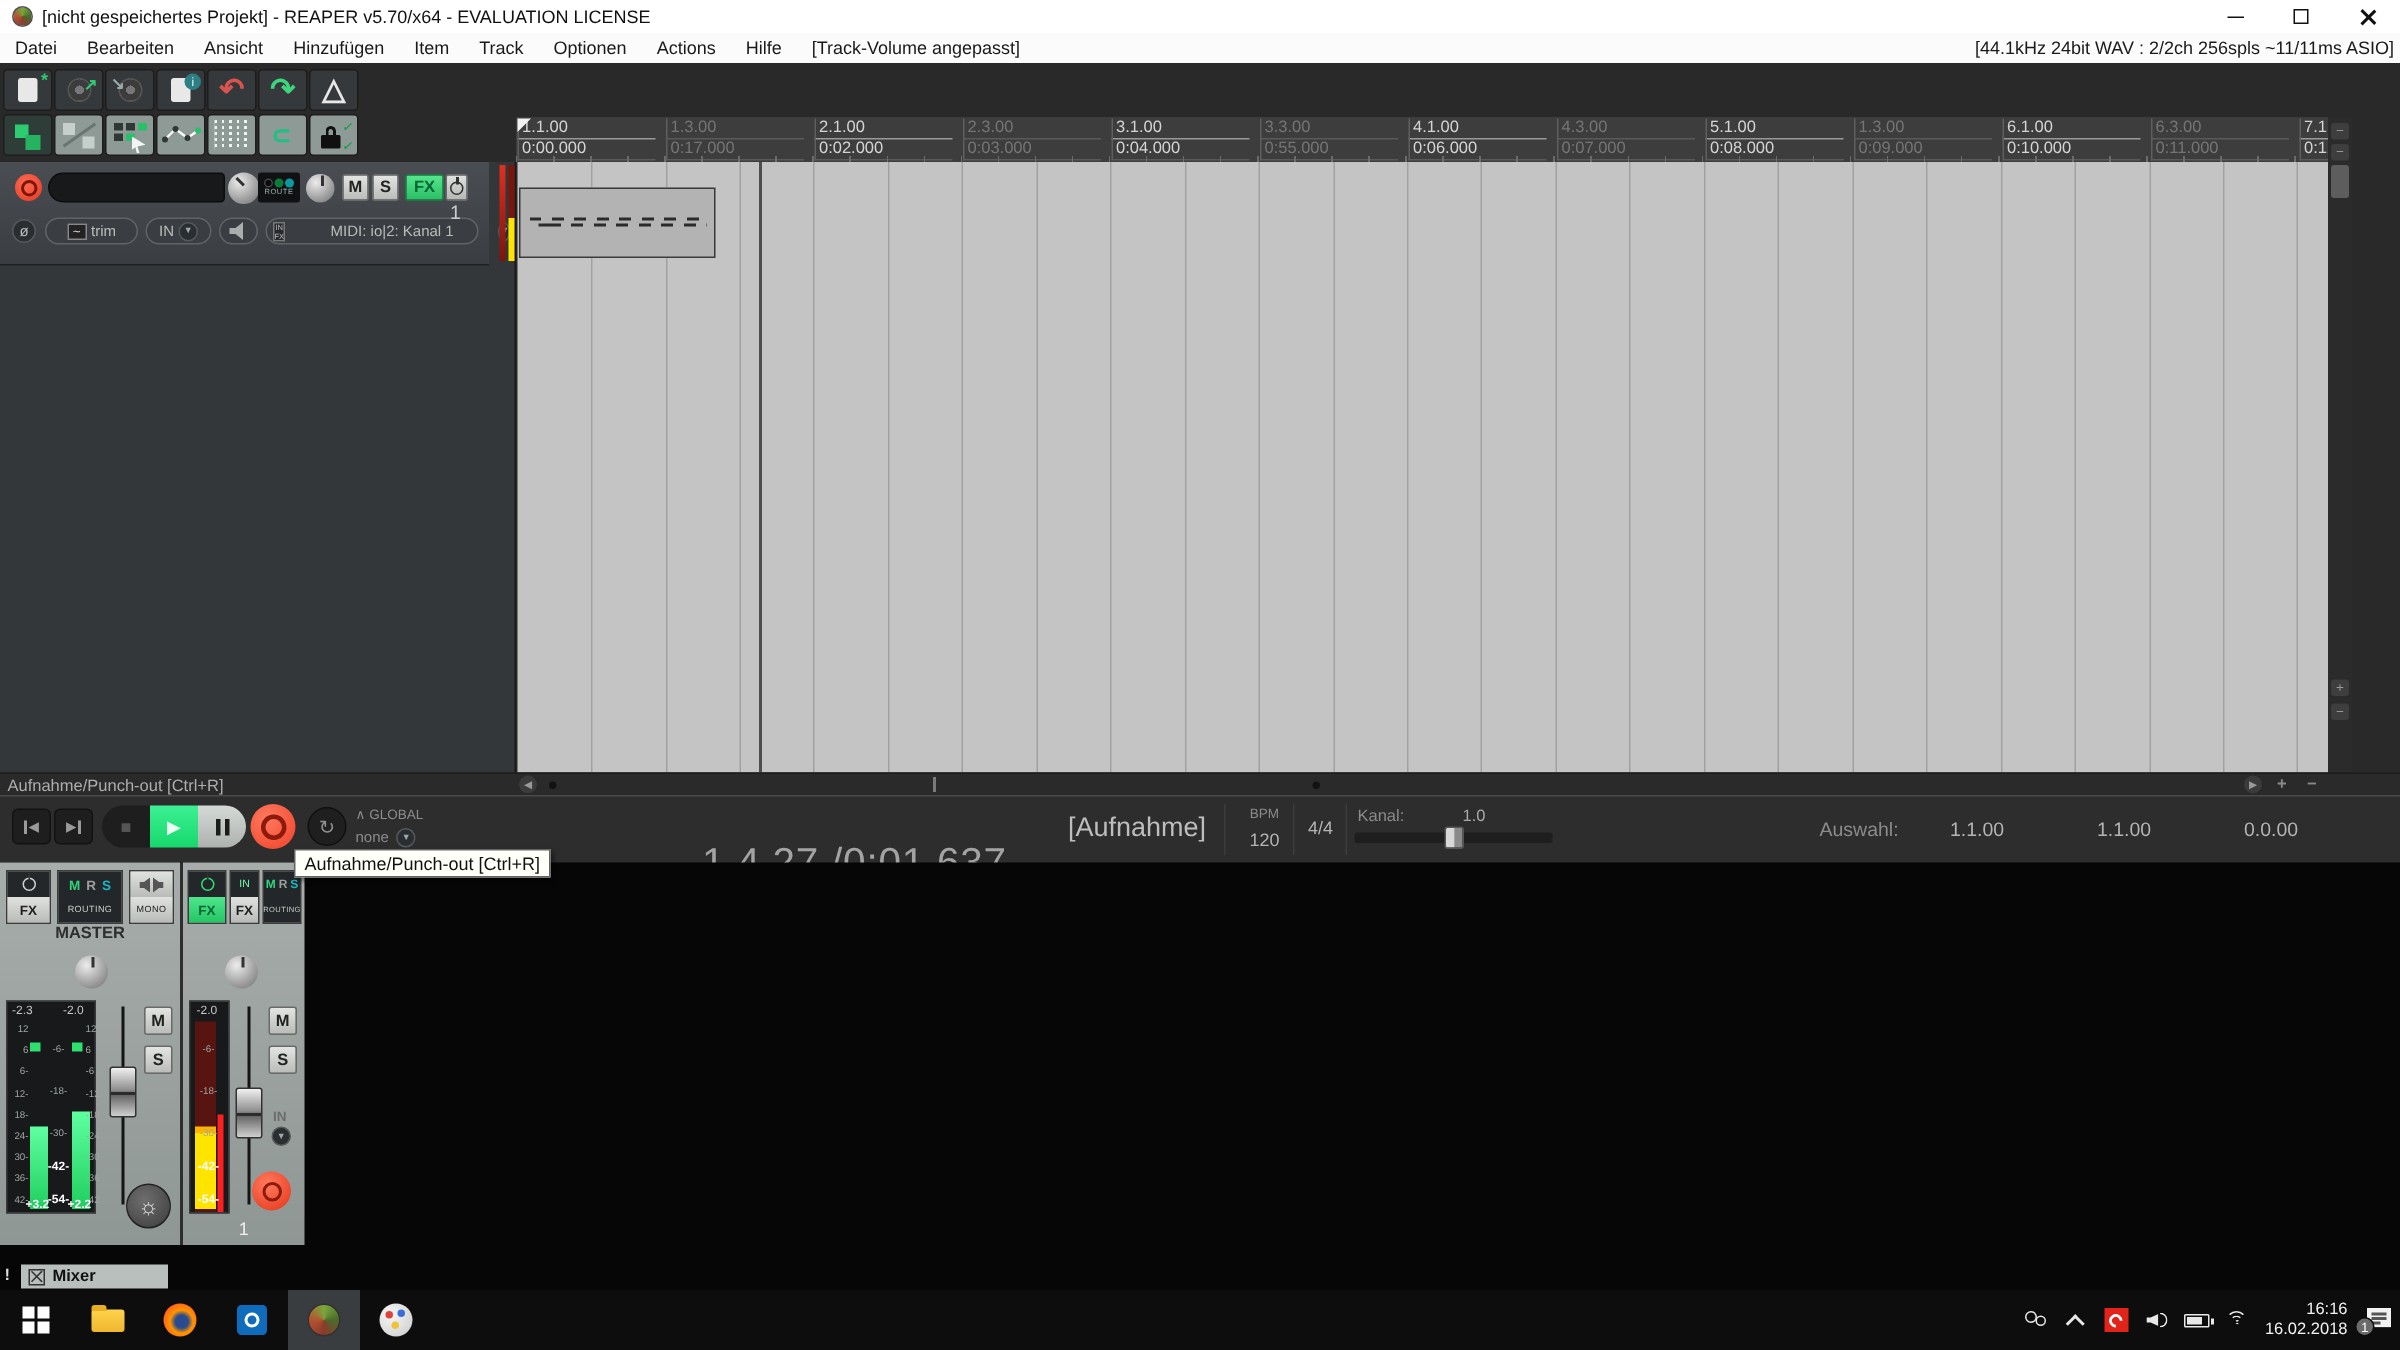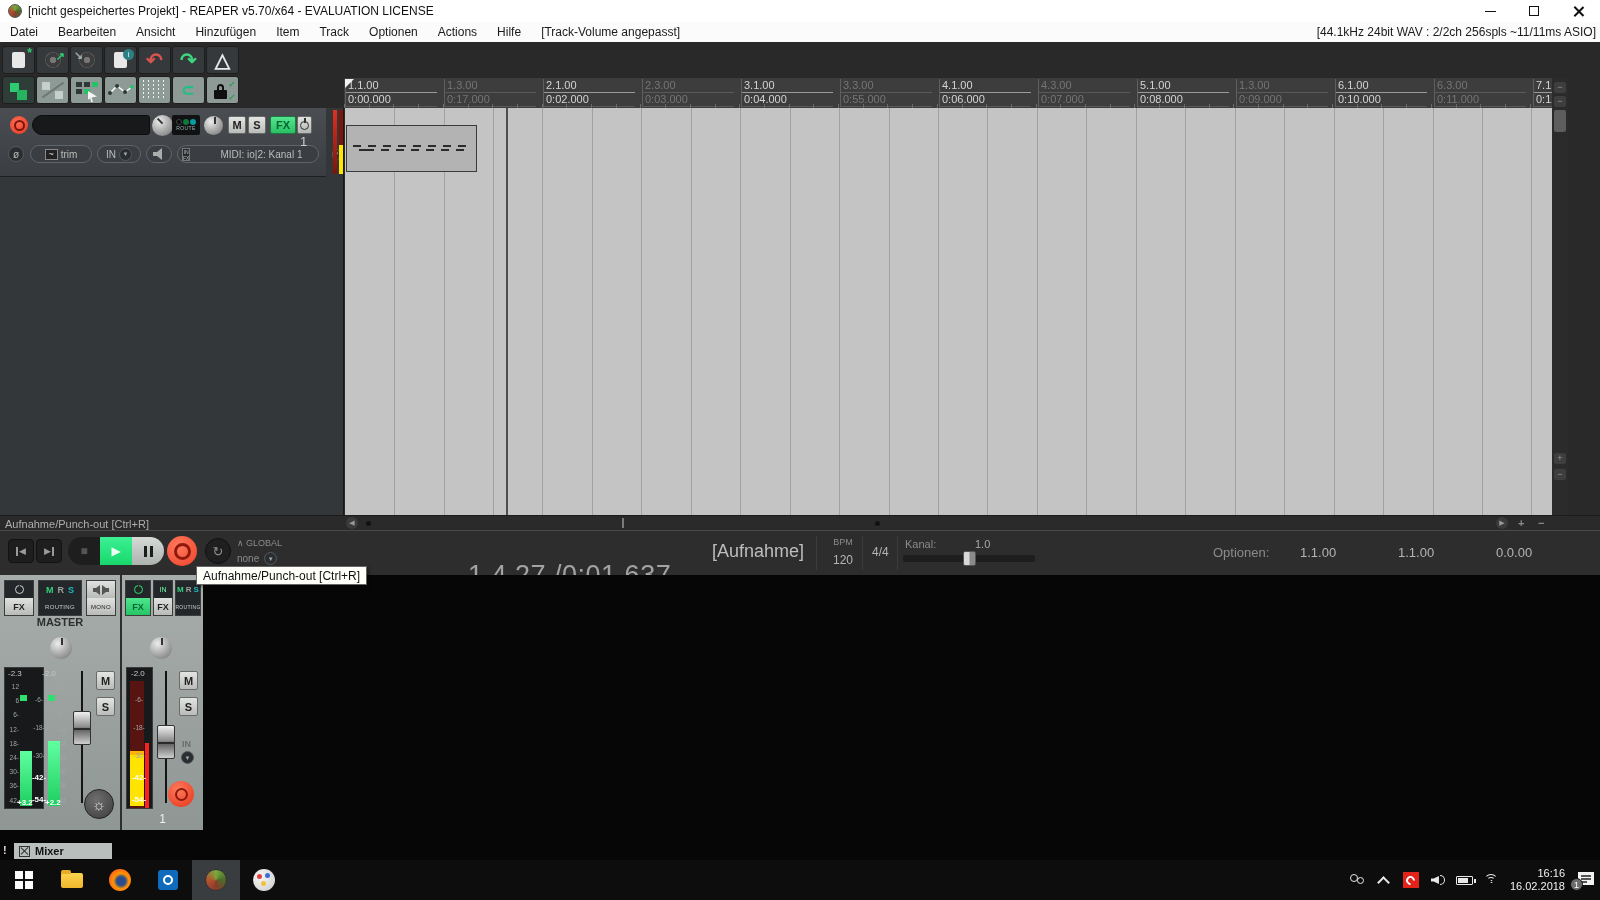--- a/index.html
+++ b/index.html
@@ -481,21 +481,21 @@
     <div class="tlab" style="left:828px;top:6px;width:30px;text-align:center;">BPM</div>
     <div class="tval" style="left:828px;top:22px;width:30px;text-align:center;">120</div>
     <div class="tsep" style="left:862px;"></div>
     <div class="tval" style="left:872px;top:14px;">4/4</div>
     <div class="tsep" style="left:897px;"></div>
     <div class="tlab" style="left:905px;top:7px;font-size:11px;">Kanal:</div>
     <div class="tlab" style="left:975px;top:7px;font-size:11px;color:#a9a9a9;">1.0</div>
     <div id="rate-track">
         <div id="rate-handle"></div>
       </div>
-    <div class="tlab" style="left:1213px;top:14px;font-size:13px;">Optionen:</div>
+    <div class="tlab" style="left:1213px;top:14px;font-size:13px;">Auswahl:</div>
     <span id="sel-values"><div class="tval" style="left: 1300px; top: 14px; font-size: 13px;">1.1.00</div><div class="tval" style="left: 1398px; top: 14px; font-size: 13px;">1.1.00</div><div class="tval" style="left: 1496px; top: 14px; font-size: 13px;">0.0.00</div></span>
   </div>
 
   <div id="tooltip" class="abs">
       <span>Aufnahme/Punch-out [Ctrl+R]</span>
     </div>
 
   <div id="dock" class="abs">
 
     <div class="strip" style="left:0;width:120px;">
@@ -519,21 +519,21 @@
               <path d="M0 3h3l4-3v10L3 7H0z" fill="#555"></path>
               <path d="M16 3h-3l-4-3v10l4-3h3z" fill="#555"></path>
             </svg>
         </div>
         <div class="cellbot cell-light" style="font-size:6px;letter-spacing:.3px;">MONO</div>
       </div>
       <div class="striplabel" style="top:41px;">MASTER</div>
       <div class="knob" style="left:50px;top:62px;width:22px;height:22px;">
           <span class="tick"></span>
         </div>
-      <div class="meterblock" style="left:4px;top:92px;width:40px;height:142px;" id="master-meter">
+      <div class="meterblock" style="left:4px;top:92px;width:60px;height:142px;" id="master-meter">
         <div class="mpeak" style="left:3px;">-2.3</div>
         <div class="mpeak" style="left:37px;">-2.0</div>
         <div class="mbar" style="left:15px;width:12px;height:55px;background:linear-gradient(#5fffa0,#1fce5f);"></div>
         <div class="mbar" style="left:43px;width:12px;height:65px;background:linear-gradient(#5fffa0,#1fce5f);"></div>
         <i style="position:absolute;left:15px;top:27px;width:7px;height:6px;background:#2fe06e;"></i>
         <i style="position:absolute;left:43px;top:27px;width:7px;height:6px;background:#2fe06e;"></i>
       <div class="mscale" style="left: 0px; width: 14px; text-align: right; top: 15px;">12</div>
           <div class="mscale" style="left: 0px; width: 14px; text-align: right; top: 29.2px;">6</div>
           <div class="mscale" style="left: 0px; width: 14px; text-align: right; top: 43.4px;">6-</div>
           <div class="mscale" style="left: 0px; width: 14px; text-align: right; top: 57.6px;">12-</div>

